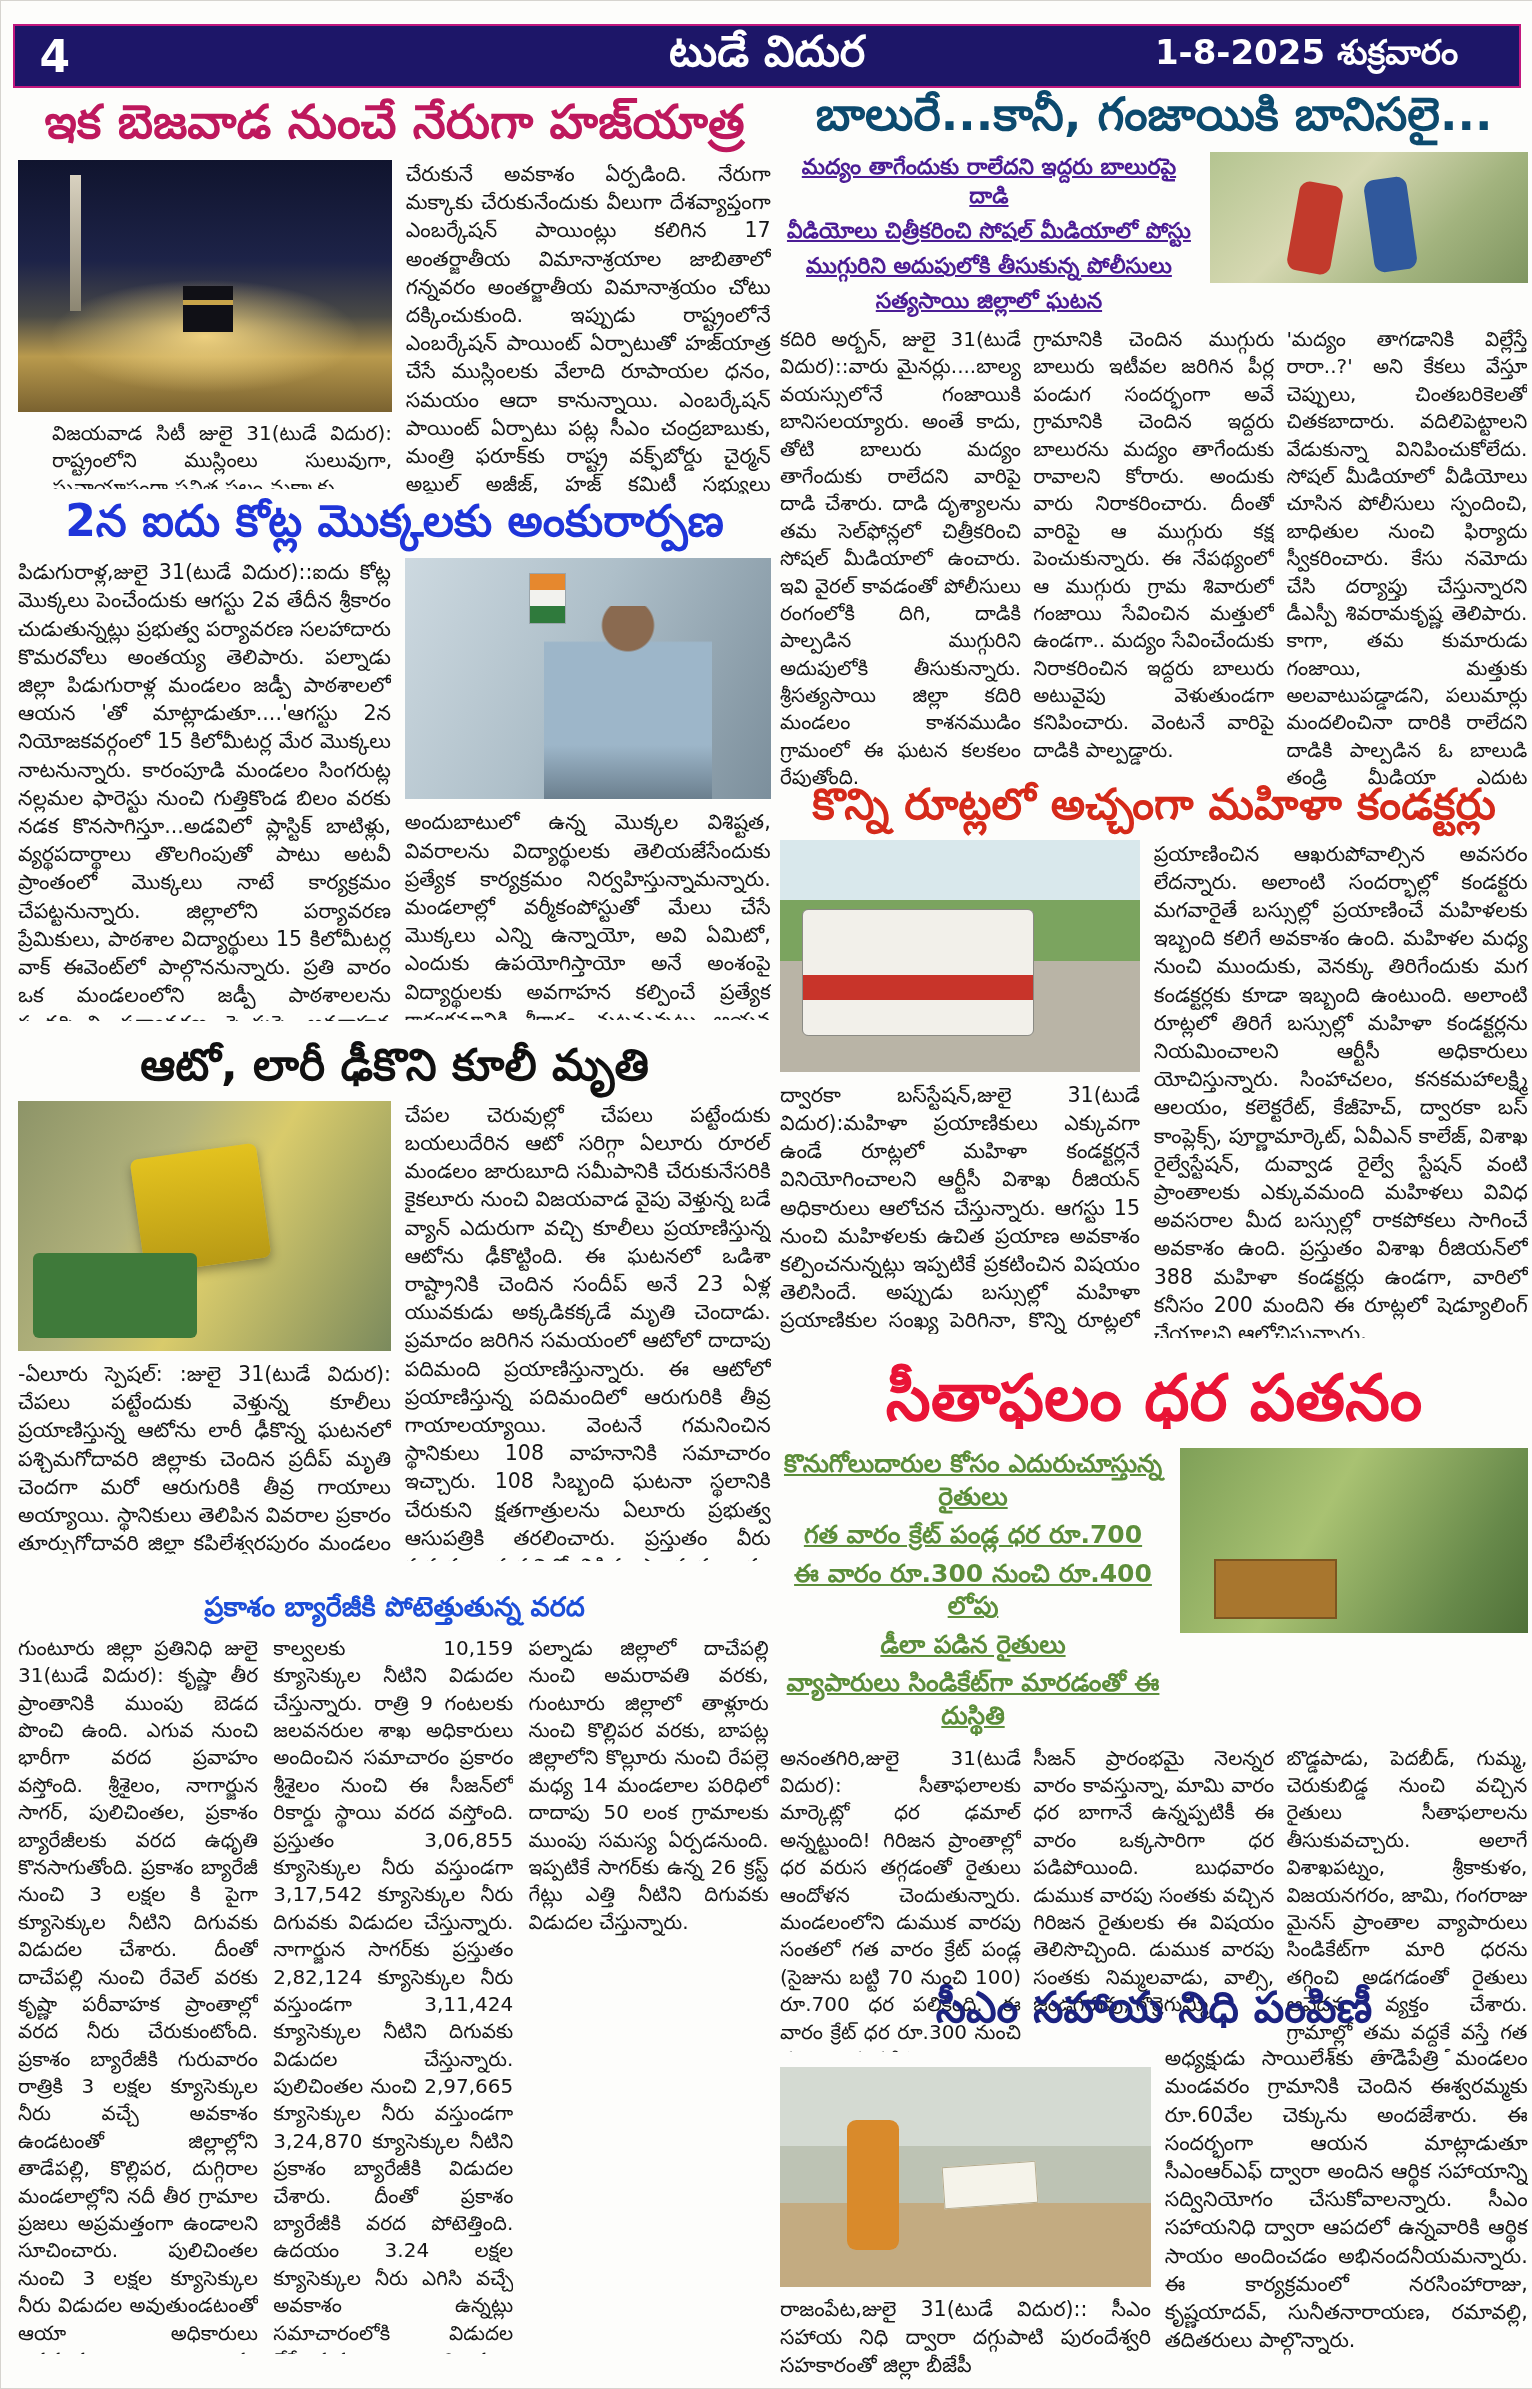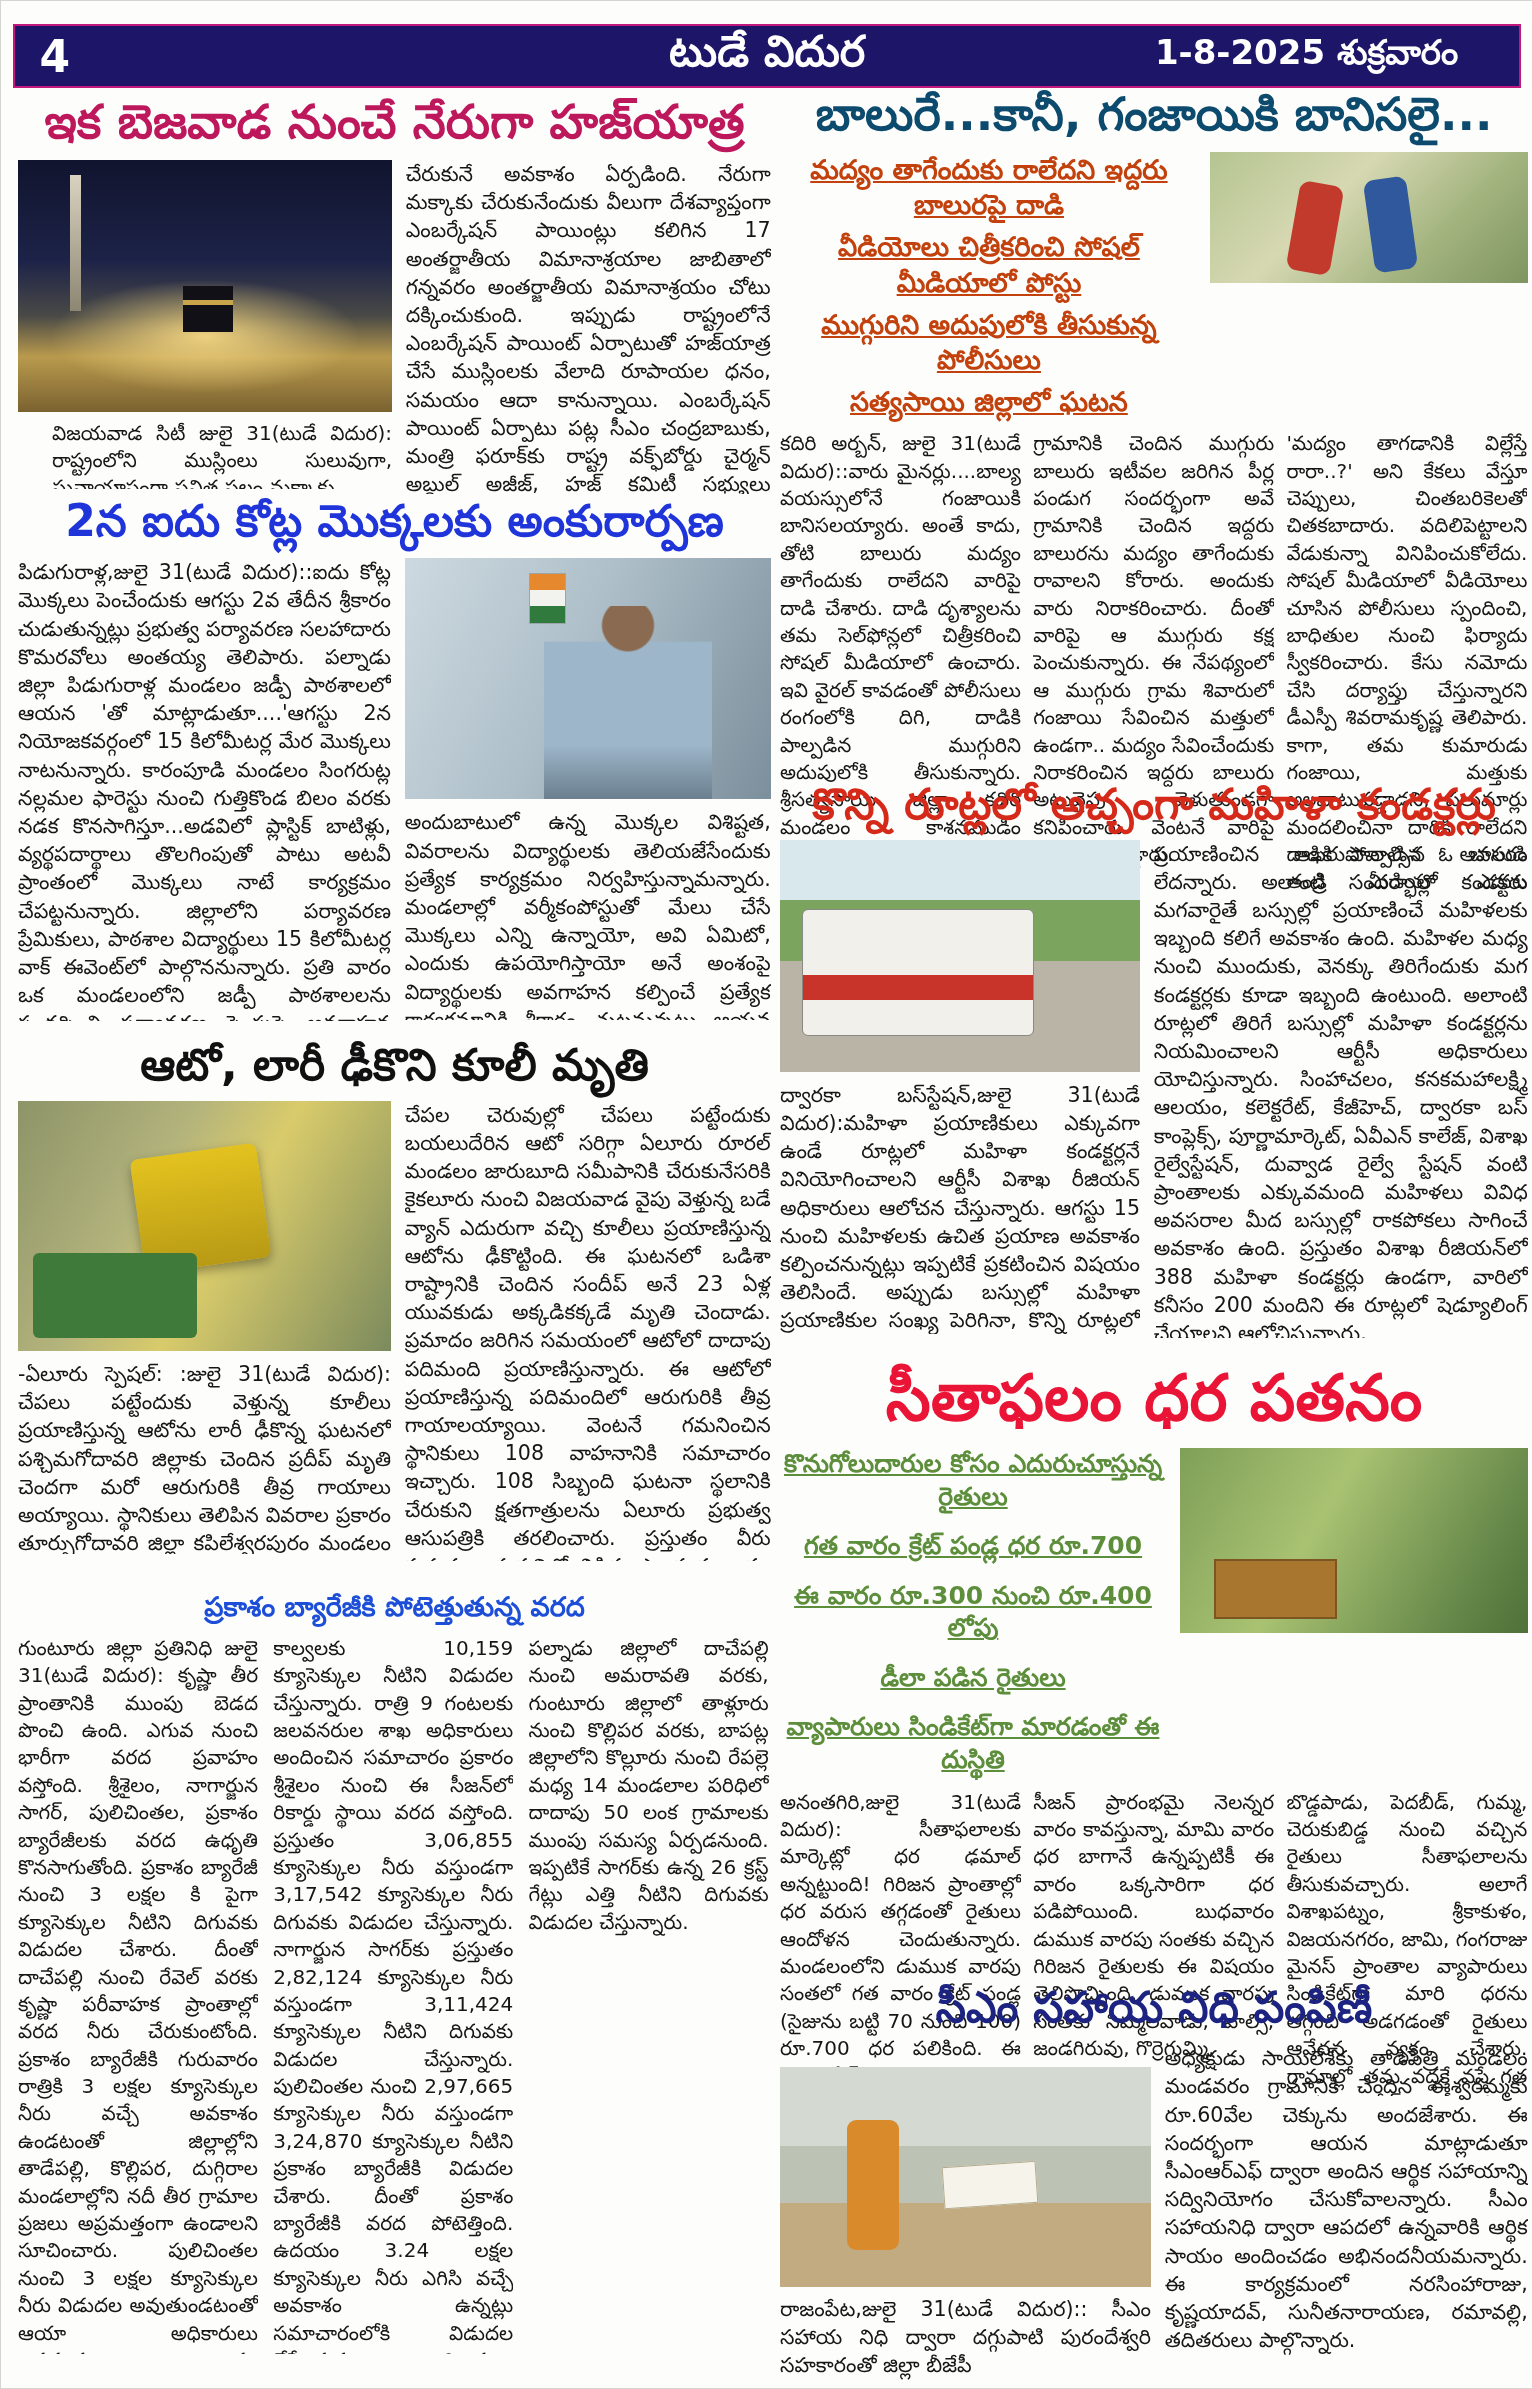--- a/index.html
+++ b/index.html
@@ -50,39 +50,39 @@
   #art-flood{left:17px;top:1591px;width:753px;height:791px;}
   #art-flood .headline{font-size:27px;color:#1d4ed8;}
   #art-flood .cols{display:flex;gap:15.3px;margin-top:13.7px;}
   #art-flood .bodytext{width:240px;height:719px;font-size:20px;}
 
   
   #art-minors{left:779px;top:89px;width:748px;height:687px;}
   #art-minors .headline{font-size:46px;color:#0c4a6e;}
   #art-minors .row{margin-top:12.2px;gap:12.2px;align-items:flex-start;}
   #art-minors .subheads{width:418px;display:flex;flex-direction:column;gap:6.1px;}
-  #art-minors .subheads span{font-size:27px;font-weight:bold;color:#c2410c;text-align:center;text-decoration:underline;line-height:1.32;}
+  #art-minors .subheads span{font-size:22px;font-weight:bold;color:#4c1d95;text-align:center;text-decoration:underline;line-height:1.32;}
   #art-minors .photo{width:318px;height:131px;}
   #art-minors .cols{display:flex;gap:12.2px;margin-top:10.7px;}
   #art-minors .bodytext{width:241px;height:470px;font-size:20px;}
 
   
   #art-conductors{left:779px;top:780px;width:748px;height:579px;}
   #art-conductors .headline{font-size:43px;color:#d52a1a;}
   #art-conductors .row{margin-top:12.2px;gap:13.7px;}
   #art-conductors .colL{width:360px;}
   #art-conductors .photo{width:360px;height:232px;}
   #art-conductors .below{margin-top:9.2px;height:253px;}
   #art-conductors .colR{width:374px;height:498px;}
 
   
   #art-sitaphal{left:779px;top:1363px;width:748px;height:617px;}
   #art-sitaphal .headline{font-size:64px;color:#e91436;}
   #art-sitaphal .row{margin-top:15.3px;gap:13.7px;align-items:flex-start;}
-  #art-sitaphal .subheads{width:386px;display:flex;flex-direction:column;gap:17px;}
+  #art-sitaphal .subheads{width:386px;display:flex;flex-direction:column;gap:6px;}
   #art-sitaphal .subheads span{font-size:25px;font-weight:bold;color:#5d8e3b;text-align:center;text-decoration:underline;line-height:1.3;}
   #art-sitaphal .photo{width:348px;height:185px;}
   #art-sitaphal .cols{display:flex;gap:12.2px;margin-top:12.2px;}
   #art-sitaphal .bodytext{width:241px;height:307px;font-size:20px;}
 
   
   #art-cm{left:779px;top:1983px;width:748px;height:400px;}
   #art-cm .headline{font-size:43px;color:#1c2380;}
   #art-cm .row{margin-top:13.7px;gap:13.7px;}
   #art-cm .colL{width:371px;margin-top:23px;}

